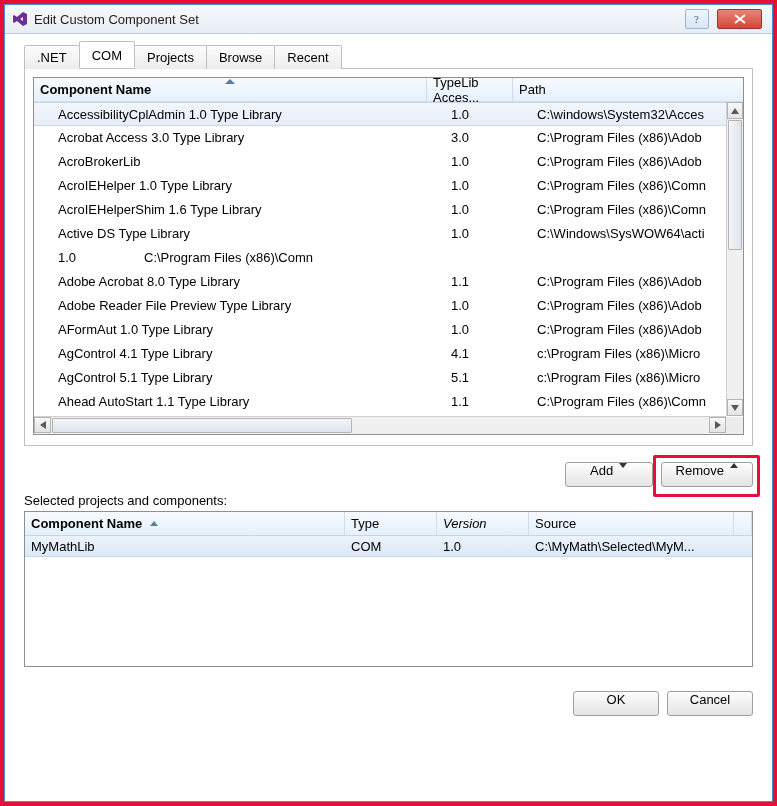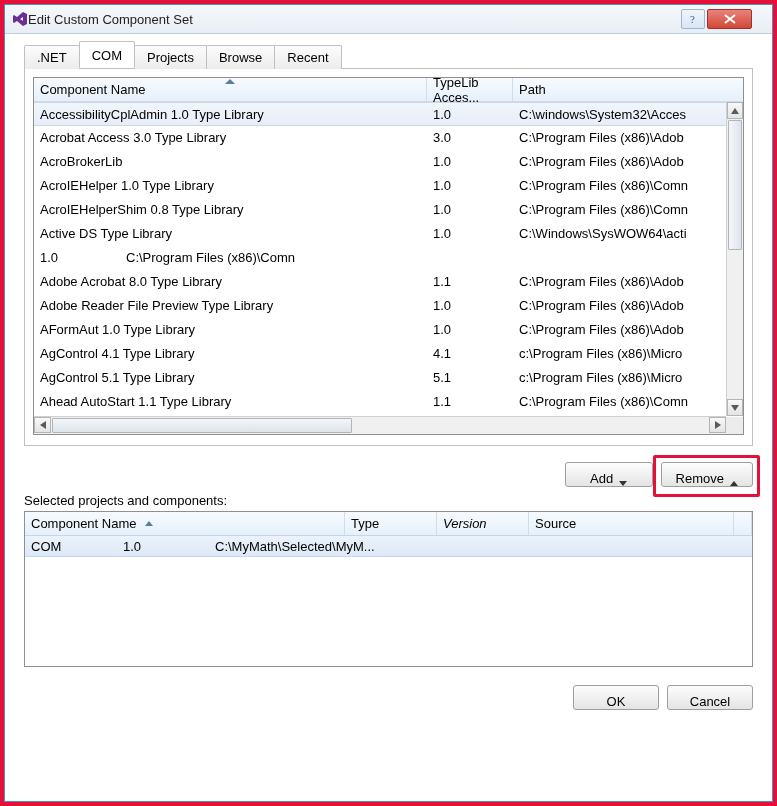--- a/index.html
+++ b/index.html
@@ -20,21 +20,22 @@
     border: 1px solid #4b8ec8;
     background: #fff;
   }
   
   .titlebar {
     height: 29px;
     background: linear-gradient(#f6f8fb, #e8eef6);
     border-bottom: 1px solid #c0cde0;
     display: flex;
     align-items: center;
-    padding: 0 16px 0 6px;
+    padding: 0 6px 0 6px;
+    gap: 6px;
   }
   .vs-logo {
     width: 17px; height: 17px;
     display: flex; align-items: center; justify-content: center;
   }
   .title-text { flex: 1; font-size: 13px; color: #222; }
   .title-btn {
     width: 24px; height: 20px;
     border: 1px solid #9fb4d2;
     border-radius: 2px;
@@ -138,21 +139,21 @@
     align-items: center;
     font-size: 13px;
     border-bottom: 1px solid transparent;
     cursor: default;
   }
   .row.selected {
     background: linear-gradient(#f2f6fb, #e6eef8);
     border-top: 1px solid #c8d8ea;
     border-bottom: 1px solid #c8d8ea;
   }
-  .row .cell { padding: 0 6px; overflow: hidden; white-space: nowrap; text-overflow: ellipsis; }
+  .row .cell { padding: 0 24px; overflow: hidden; white-space: nowrap; text-overflow: ellipsis; }
   .cell-name { width: 393px; }
   .cell-vers { width: 86px; }
   .cell-path { flex: 1; }
   
   .vscroll {
     position: absolute;
     right: 0; top: 0; bottom: 18px;
     width: 17px;
     background: #f0f0f0;
     border-left: 1px solid #d0d0d0;
@@ -212,21 +213,21 @@
   }
   .btn {
     min-width: 88px;
     height: 25px;
     padding: 0 14px;
     border: 1px solid #9f9f9f;
     border-radius: 3px;
     background: linear-gradient(#fdfdfd, #e4e4e4);
     font-size: 13px;
     display: inline-flex;
-    align-items: flex-end;
+    align-items: flex-start;
     justify-content: center;
     gap: 6px;
     cursor: pointer;
   }
   .red-box {
     position: absolute;
     border: 3px solid #e4103a;
     border-radius: 2px;
     pointer-events: none;
   }
@@ -254,25 +255,25 @@
   .lc { padding: 0 6px; overflow:hidden; white-space:nowrap; text-overflow:ellipsis; }
   .lc-name { width: 320px; }
   .lc-type { width: 92px; }
   .lc-vers { width: 92px; }
   .lc-src  { flex: 1; }
   
   .dlg-buttons {
     display: flex;
     justify-content: flex-end;
     gap: 8px;
-    margin-top: 18px;
+    margin-top: 24px;
   }
   .small-tri-up { width:0;height:0;border-left:4px solid transparent;border-right:4px solid transparent;border-bottom:5px solid #5b7ca1; margin-left:4px;}
   .sort-center { position:absolute; left:50%; transform:translateX(-50%); top:1px; }
-  .header-col-wrap { position: relative; }
+  .header-col-wrap { position: relative; font-weight: bold; }
 </style>
 </head>
 <body>
 
 <div class="inner-border">
   <div class="titlebar">
     <span class="vs-logo">
       <svg width="16" height="16" viewBox="0 0 16 16">
         <path d="M11 1 L15 3 L15 13 L11 15 L5 10 L2 12 L1 11 L1 5 L2 4 L5 6 Z M11 10 L11 6 L8 8 Z" fill="#6a2f92"></path>
       </svg>
@@ -329,21 +330,21 @@
             <div class="cell cell-name">AcroBrokerLib</div>
             <div class="cell cell-vers">1.0</div>
             <div class="cell cell-path">C:\Program Files (x86)\Adob</div>
           </div>
           <div class="row">
             <div class="cell cell-name">AcroIEHelper 1.0 Type Library</div>
             <div class="cell cell-vers">1.0</div>
             <div class="cell cell-path">C:\Program Files (x86)\Comn</div>
           </div>
           <div class="row">
-            <div class="cell cell-name">AcroIEHelperShim 0.8 Type Library</div>
+            <div class="cell cell-name">AcroIEHelperShim 1.6 Type Library</div>
             <div class="cell cell-vers">1.0</div>
             <div class="cell cell-path">C:\Program Files (x86)\Comn</div>
           </div>
           <div class="row">
             <div class="cell cell-name">Active DS Type Library</div>
             <div class="cell cell-vers">1.0</div>
             <div class="cell cell-path">C:\Windows\SysWOW64\acti</div>
           </div>
           <div class="row">
             <div class="cell cell-vers">1.0</div>
@@ -436,20 +437,21 @@
         <div class="col" style="width:92px;font-style:italic;">
           <span>Version</span>
         </div>
         <div class="col" style="flex:1;border-right:1px solid #d0dce8;">
           <span>Source</span>
         </div>
         <div class="col" style="width:18px;"></div>
       </div>
       <div class="lower-rows">
         <div class="lower-row selected">
+          <div class="lc lc-name">MyMathLib</div>
           <div class="lc lc-type">COM</div>
           <div class="lc lc-vers">1.0</div>
           <div class="lc lc-src">C:\MyMath\Selected\MyM...</div>
         </div>
       </div>
     </div>
 
     <div class="dlg-buttons">
       <button class="btn" style="min-width:86px;">
         <span>OK</span>

